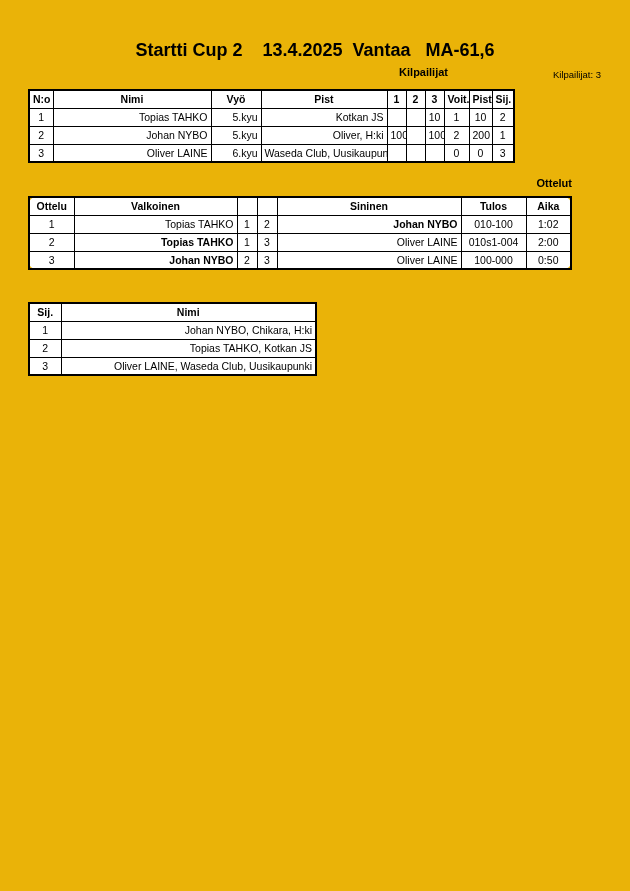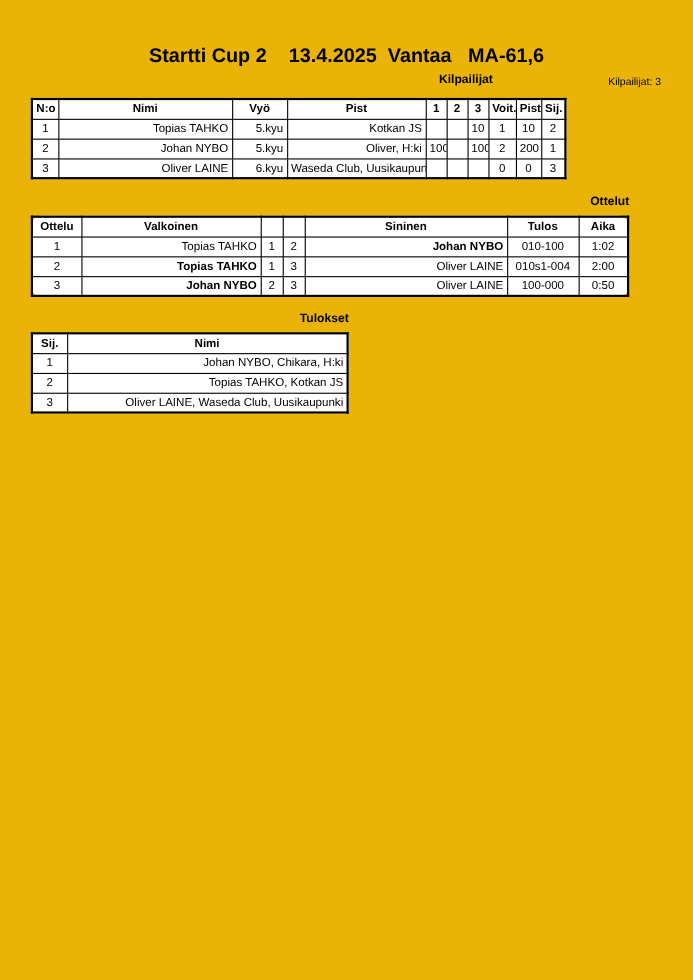--- a/index.html
+++ b/index.html
@@ -159,21 +159,20 @@
       <td class="l b">Johan NYBO</td>
       <td class="c">2</td>
       <td class="c">3</td>
       <td class="l">Oliver LAINE</td>
       <td class="c">100-000</td>
       <td class="c">0:50</td>
     </tr>
   </tbody>
     </table>
 
-  <div class="sub" id="h-results">Tulokset</div>
 
   <table class="t3">
     <colgroup>
       <col style="width:32px">
         <col style="width:255px">
     </colgroup>
     <tbody>
         <tr class="hdr">
       <th>Sij.</th>
       <th>Nimi</th>

